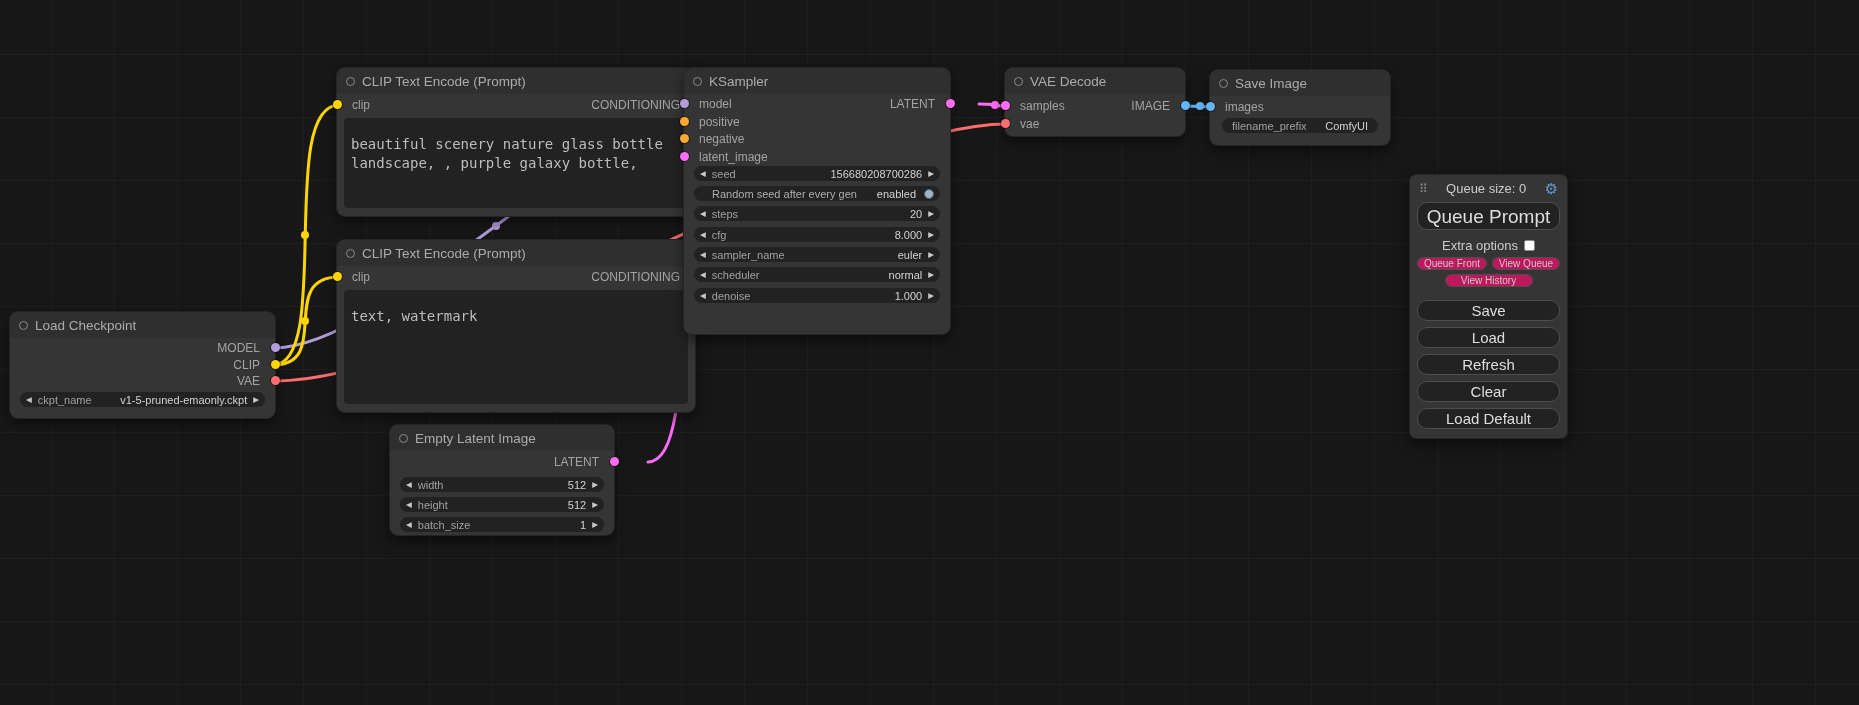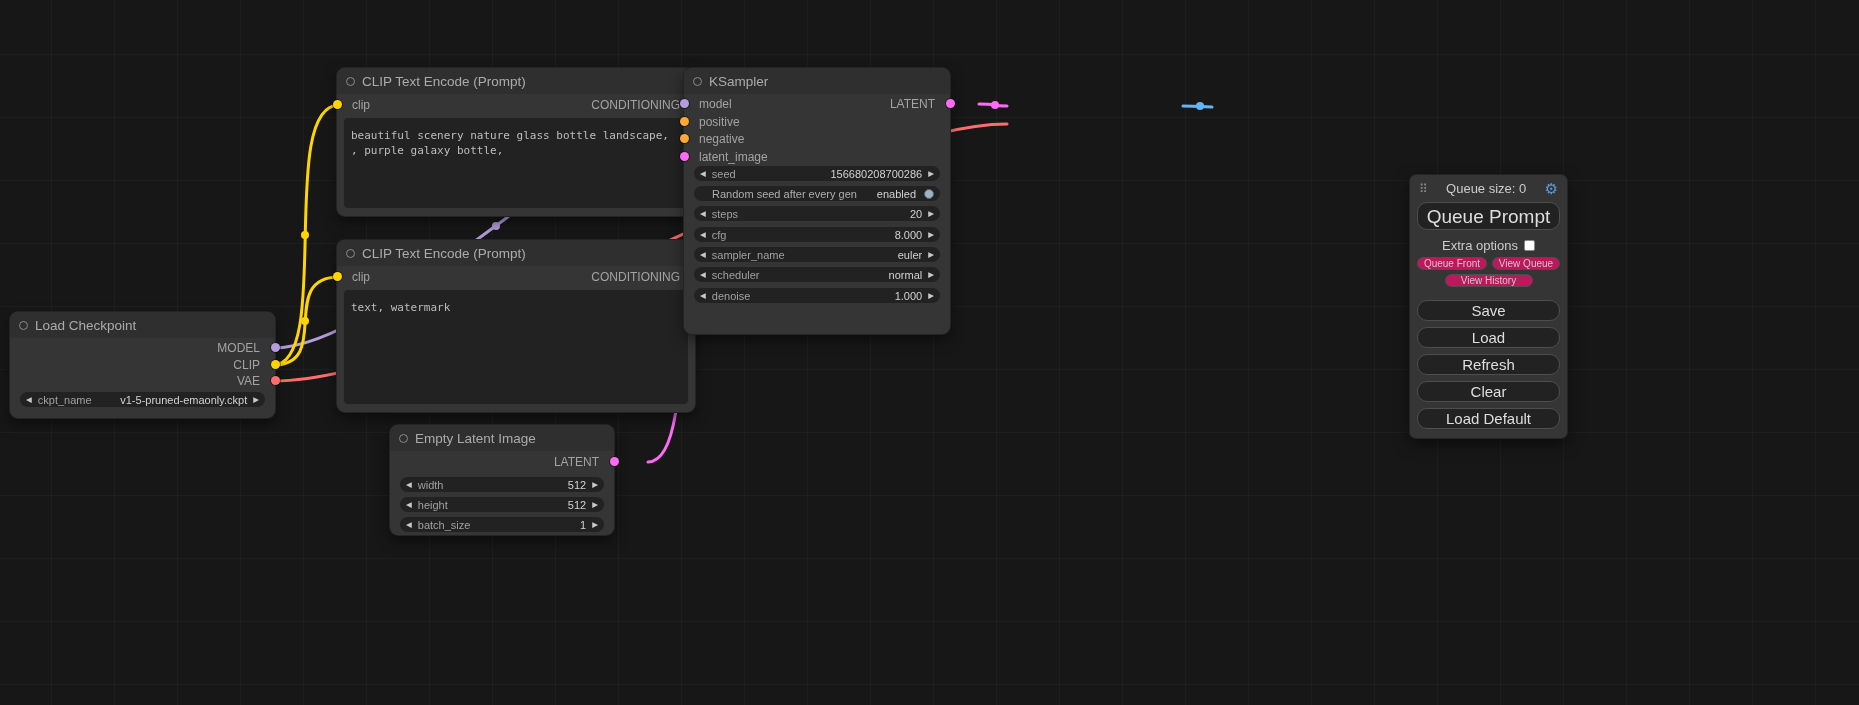--- a/index.html
+++ b/index.html
@@ -55,22 +55,22 @@
   .wvalue { color:#d2d2d2; margin-left:auto; margin-right:6px; white-space:nowrap; }
   .widget.noarrow .wlabel { margin-left:6px; }
   .widget.noarrow .wvalue { margin-right:4px; }
   .toggle-knob {
     width:10px; height:10px; border-radius:50%; flex:none; margin-left:4px;
     background:#9fb3c2; border:1px solid #57616b;
   }
 
   .node-text {
     position:absolute; left:7px; right:7px; background:#222; border-radius:4px;
-    font-family:"DejaVu Sans Mono", monospace; font-size:11px; color:#bdbdbd;
-    padding:11px 7px; line-height:1.35; white-space:pre-wrap; overflow:hidden;
+    font-family:"DejaVu Sans Mono", monospace; font-size:14px; color:#bdbdbd;
+    padding:17px 7px; line-height:1.35; white-space:pre-wrap; overflow:hidden;
   }
 
   #menu {
     position:absolute; z-index:4; background:#353535; border-radius:6px;
     box-shadow:0 0 0 1px #242424, 0 6px 16px rgba(0,0,0,0.55);
     padding:5px 7px 9px; display:flex; flex-direction:column;
   }
   .menu-header { display:flex; align-items:center; justify-content:space-between; padding:1px 2px 4px; }
   .drag-handle { color:#8a8a8a; font-size:12px; line-height:1; cursor:grab; }
   .queue-size  { color:#cccccc; font-size:13px; }
@@ -241,21 +241,45 @@
       <span class="warr">▶</span>
     </div>
     <div class="widget" style="top:220px">
       <span class="warr">◀</span>
       <span class="wlabel">denoise</span>
       <span class="wvalue">1.000</span>
       <span class="warr">▶</span>
     </div>
   </div>
 
-
+  <div class="node" style="left:1005px;top:68px;width:180px;height:68px">
+    <div class="node-title">
+      <span class="collapse-dot"></span>
+      <span class="title-text">VAE Decode</span>
+    </div>
+    <span class="slot-label in" style="top:31px">samples</span>
+    <span class="dot in" style="top: 33px; background-color: rgb(255, 107, 245);"></span>
+    <span class="slot-label in" style="top:49px">vae</span>
+    <span class="dot in" style="top: 51px; background-color: rgb(255, 110, 110);"></span>
+    <span class="slot-label out" style="top:31px">IMAGE</span>
+    <span class="dot out" style="top: 33px; background-color: rgb(100, 181, 246);"></span>
+  </div>
+
+  <div class="node" style="left:1210px;top:70px;width:180px;height:75px">
+    <div class="node-title">
+      <span class="collapse-dot"></span>
+      <span class="title-text">Save Image</span>
+    </div>
+    <span class="slot-label in" style="top:30px">images</span>
+    <span class="dot in" style="top: 32px; background-color: rgb(100, 181, 246);"></span>
+    <div class="widget noarrow" style="top:48px;left:12px;right:12px">
+      <span class="wlabel" style="margin-left:4px">filename_prefix</span>
+      <span class="wvalue">ComfyUI</span>
+    </div>
+  </div>
 
   <div id="menu" style="left:1410px;top:175px;width:157px">
     <div class="menu-header">
       <span class="drag-handle">⠿</span>
       <span class="queue-size">Queue size: 0</span>
       <span class="gear" style="color: rgb(93, 153, 212);">⚙</span>
     </div>
     <button class="btn-lg qp">Queue Prompt</button>
     <div class="extra-row">
       <span class="lbl">Extra options</span>

